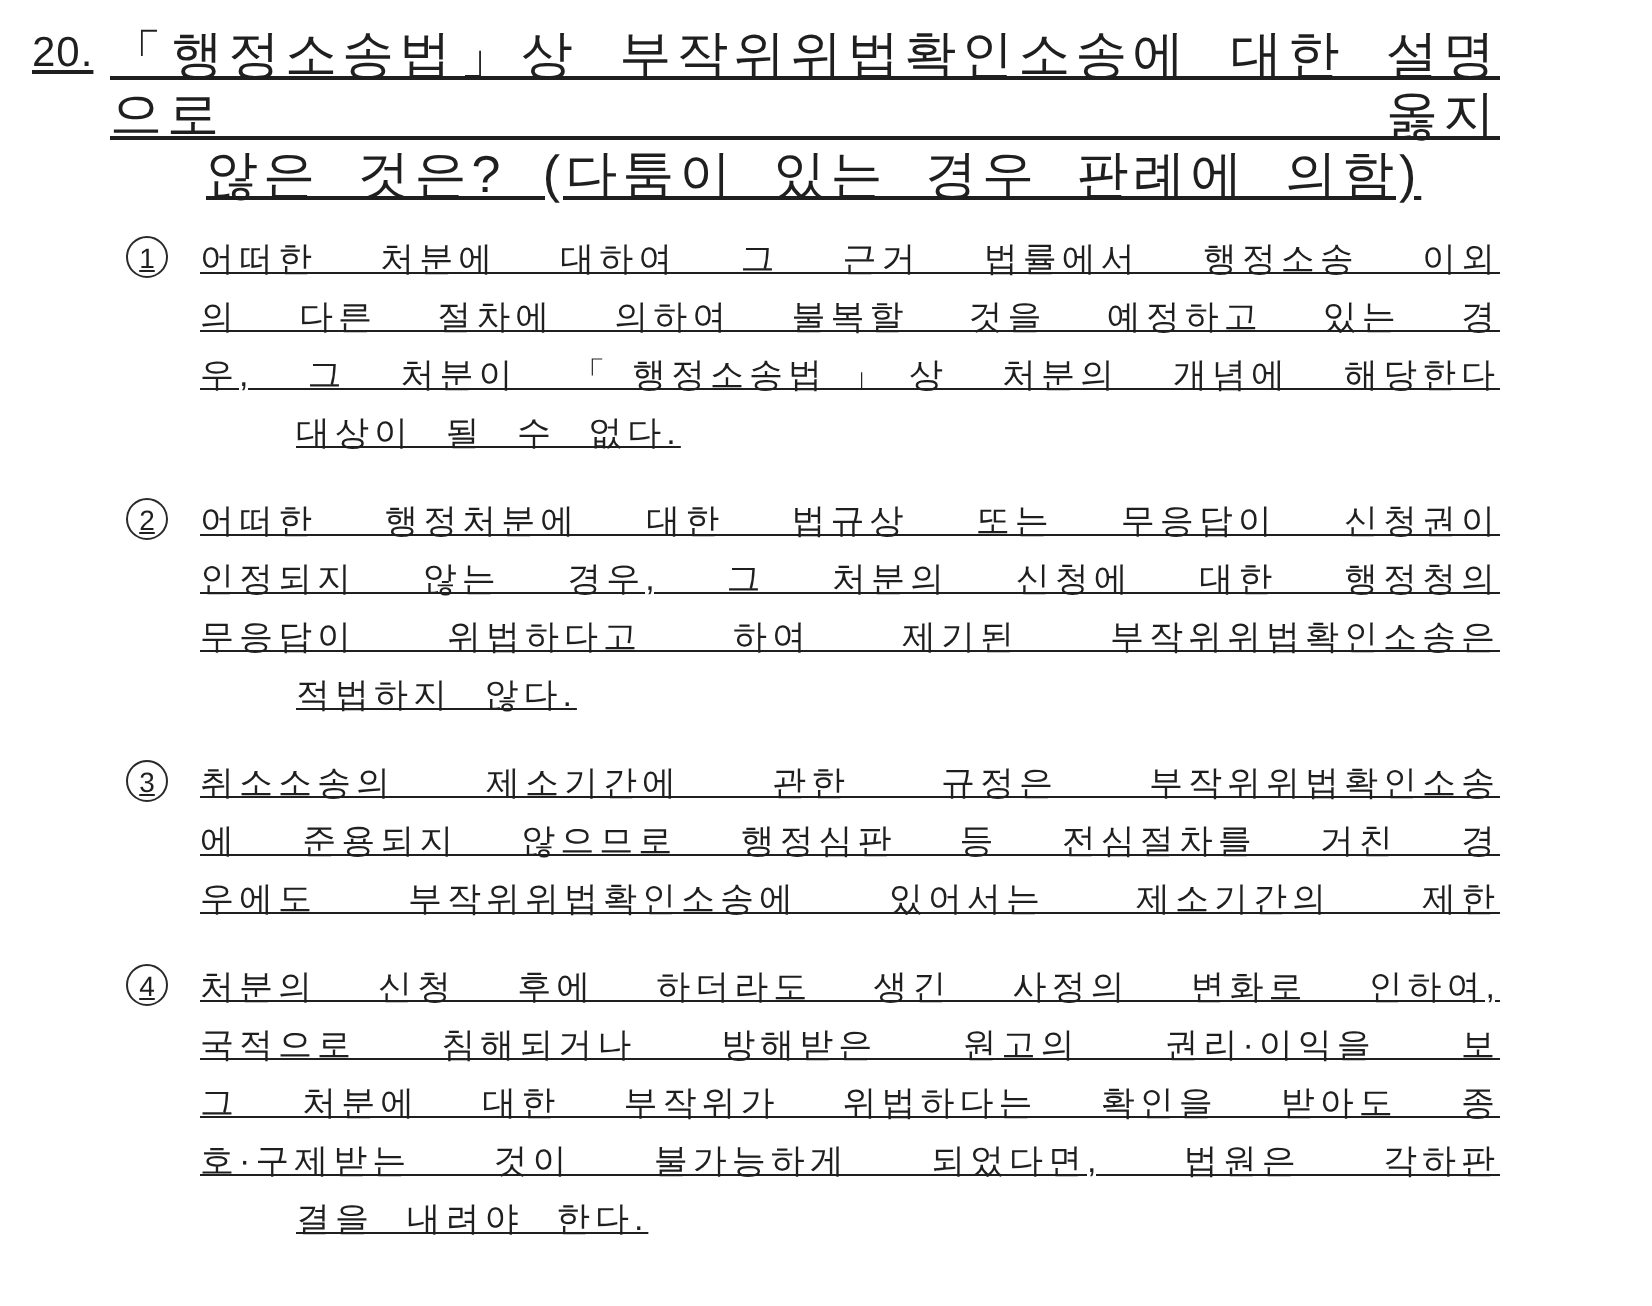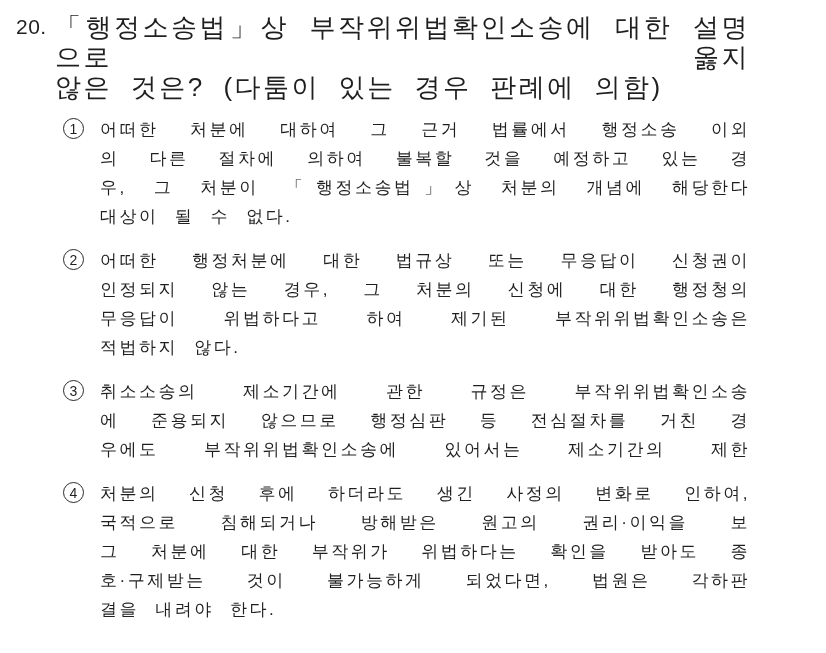--- a/index.html
+++ b/index.html
@@ -12,20 +12,21 @@
   }
   .page {
     position: relative;
     width: 826px;
     height: 653px;
     background: #ffffff;
     color: #1f1f1f;
     box-sizing: border-box;
     padding: 12px 0 0 16px;
     overflow: hidden;
+    text-decoration: underline;
   }
   .q-row {
     display: flex;
     align-items: flex-start;
   }
   .q-num {
     width: 39px;
     flex: 0 0 39px;
     font-size: 21px;
     line-height: 30px;
@@ -71,20 +72,21 @@
     letter-spacing: 2.5px;
     word-spacing: 9px;
   }
   .tline {
     text-align: justify;
     text-align-last: justify;
   }
   .tline.last {
     text-align: justify;
     text-align-last: left;
+    margin-left: 48px;
   }
 </style>
 </head>
 <body>
 
 <div class="page">
 
   <div class="q-row">
     <div class="q-num">20.</div>
     <div class="q-text">

